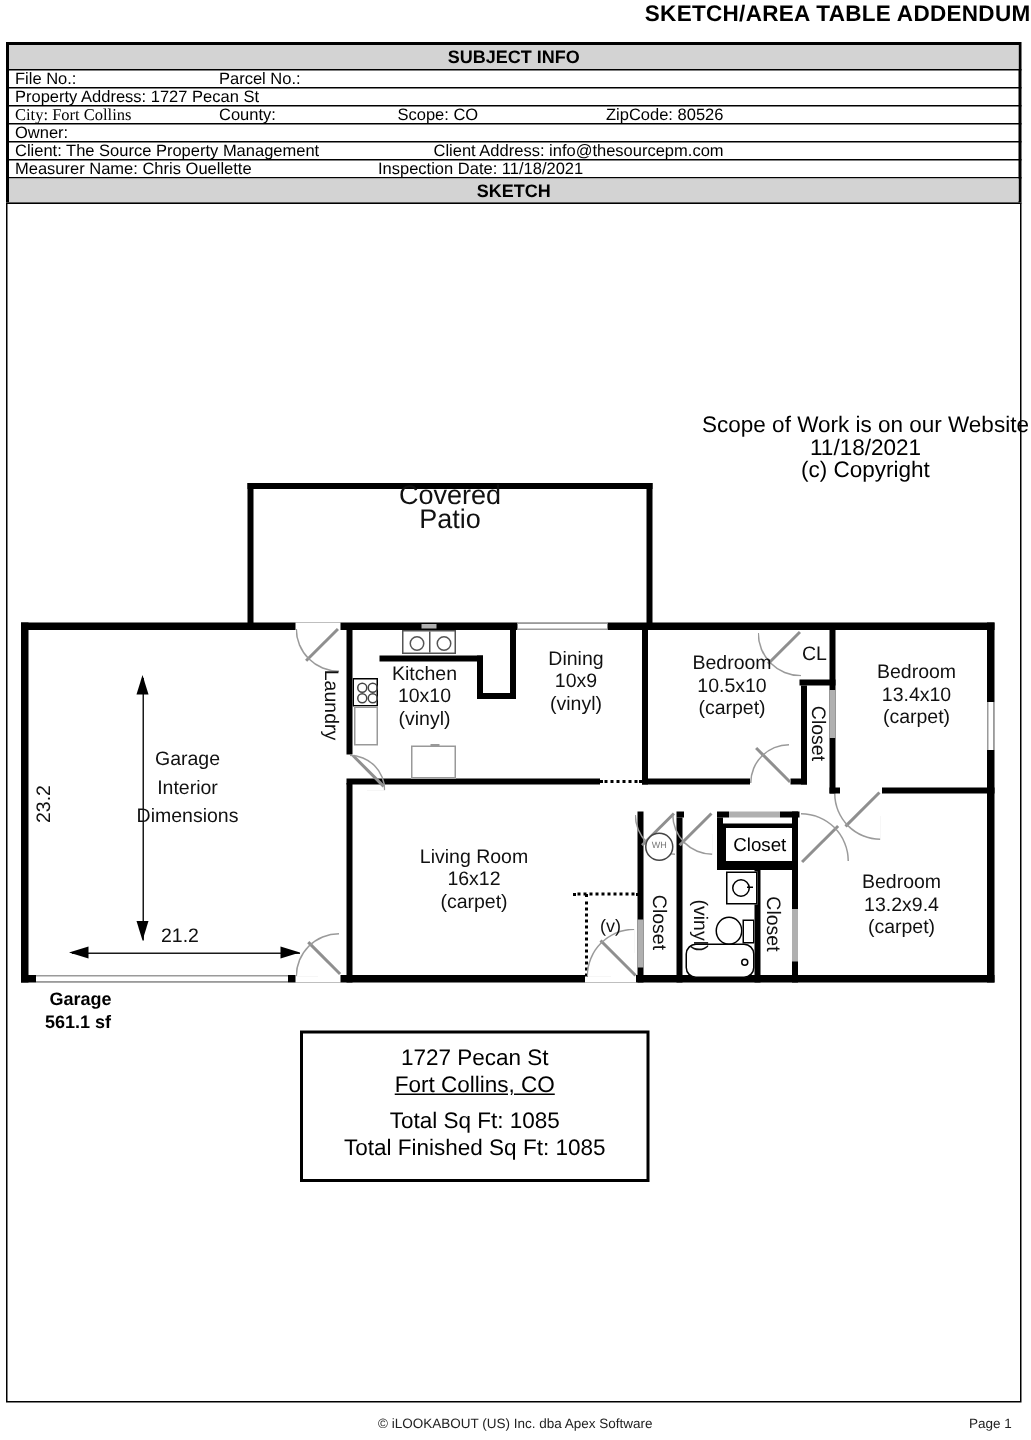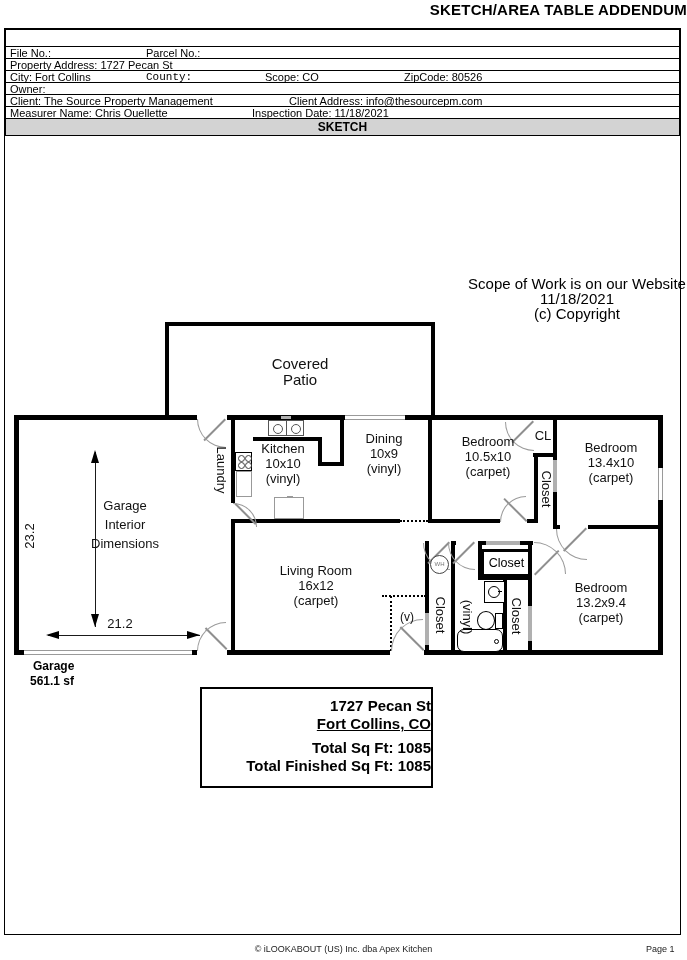--- a/index.html
+++ b/index.html
@@ -35,49 +35,50 @@
   .arc-tr{border-right:1px solid #9a9a9a;border-top:1px solid #9a9a9a;border-top-right-radius:100%;}
   .doth{position:absolute;border-top:2px dotted #000;}
   .dotv{position:absolute;border-left:2px dotted #000;}
   .fix{position:absolute;box-sizing:border-box;border:1px solid #555;background:#fff;}
   .tri{position:absolute;width:0;height:0;}
   .dimline{position:absolute;background:#1a1a1a;}
   .scope{position:absolute;left:456px;top:276px;width:242px;text-align:center;
          font-size:15px;line-height:15px;}
   .sumbox{position:absolute;left:200px;top:687px;width:233px;height:101px;
           border:2px solid #000;box-sizing:border-box;text-align:center;}
-  .sumbox div{font-weight:bold;font-size:15px;line-height:18px;text-align:right;}
+  .sumbox div{font-weight:normal;font-size:15px;line-height:18px;}
   .garlbl{position:absolute;font-weight:bold;font-size:12px;line-height:15px;}
   .foot{position:absolute;top:944px;font-size:9px;color:#222;}
   .clbox{position:absolute;left:481px;top:549px;width:51px;height:28px;
          border:3px solid #000;box-sizing:border-box;text-align:center;
          font-size:12.5px;line-height:22px;}
   .whtxt{font-size:6px;color:#777;text-align:center;line-height:17px;}
 </style>
 </head>
 <body>
 
 <div class="page">
 
   <div class="title">SKETCH/AREA TABLE ADDENDUM</div>
 
   <div class="tableborder"></div>
+  <div class="banner" style="top:30px;">SUBJECT INFO</div>
   <div class="rowline" style="top:46px;"></div>
   <div class="rowline" style="top:58px;"></div>
   <div class="rowline" style="top:70px;"></div>
   <div class="rowline" style="top:82px;"></div>
   <div class="rowline" style="top:94px;"></div>
   <div class="rowline" style="top:106px;"></div>
   <div class="rowline" style="top:118px;"></div>
 
   <span class="cell" style="left:10px;top:47px;">File No.:</span>
   <span class="cell" style="left:146px;top:47px;">Parcel No.:</span>
   <span class="cell" style="left:10px;top:59px;">Property Address: 1727 Pecan St</span>
-  <span class="cell" style="left:10px;top:71px;">City: Fort Collins</span>
-  <span class="cell" style="left:146px;top:71px;font-family:Liberation Mono, monospace;">County:</span>
+  <span class="cell" style="left:10px;top:71px;font-family:Liberation Serif, serif;">City: Fort Collins</span>
+  <span class="cell" style="left:146px;top:71px;">County:</span>
   <span class="cell" style="left:265px;top:71px;">Scope: CO</span>
   <span class="cell" style="left:404px;top:71px;">ZipCode: 80526</span>
   <span class="cell" style="left:10px;top:83px;">Owner:</span>
   <span class="cell" style="left:10px;top:95px;text-align:right;">Client: The Source Property Management</span>
   <span class="cell" style="left:289px;top:95px;">Client Address: info@thesourcepm.com</span>
   <span class="cell" style="left:10px;top:107px;">Measurer Name: Chris Ouellette</span>
   <span class="cell" style="left:252px;top:107px;">Inspection Date: 11/18/2021</span>
 
   <div class="banner" style="top:119px;">SKETCH</div>
 
@@ -209,21 +210,21 @@
   <div class="dimline" style="left:95px;top:452px;width:1px;height:175px;"></div>
   <div class="tri" style="left:91px;top:450px;border-left:4px solid transparent;border-right:4px solid transparent;border-bottom:13px solid #000;"></div>
   <div class="tri" style="left:91px;top:614px;border-left:4px solid transparent;border-right:4px solid transparent;border-top:13px solid #000;"></div>
   <div class="vlblccw" style="left:29px;top:536px;">23.2</div>
 
   <div class="dimline" style="left:48px;top:635px;width:152px;height:1px;"></div>
   <div class="tri" style="left:46px;top:631px;border-top:4px solid transparent;border-bottom:4px solid transparent;border-right:13px solid #000;"></div>
   <div class="tri" style="left:187px;top:631px;border-top:4px solid transparent;border-bottom:4px solid transparent;border-left:13px solid #000;"></div>
   <div class="lbl" style="left:95px;top:616px;width:50px;">21.2</div>
 
-  <div class="lbl" style="left:250px;top:356px;width:100px;font-size:15px;line-height:16px;">
+  <div class="lbl" style="left:250px;top:322px;width:100px;font-size:18px;line-height:16px;">
     <div>Covered</div>
     <div>Patio</div>
   </div>
 
   <div class="lbl" style="left:75px;top:496px;width:100px;line-height:19px;">
     <div>Garage</div>
     <div>Interior</div>
     <div>Dimensions</div>
   </div>
 
@@ -277,16 +278,16 @@
   <div class="garlbl" style="left:33px;top:659px;">Garage</div>
   <div class="garlbl" style="left:30px;top:674px;">561.1 sf</div>
 
   <div class="sumbox">
     <div style="margin-top:8px;">1727 Pecan St</div>
     <div style="text-decoration:underline;">Fort Collins, CO</div>
     <div style="margin-top:6px;">Total Sq Ft: 1085</div>
     <div>Total Finished Sq Ft: 1085</div>
   </div>
 
-  <div class="foot" style="left:0;width:100%;text-align:center;">© iLOOKABOUT (US) Inc. dba Apex Kitchen</div>
+  <div class="foot" style="left:0;width:100%;text-align:center;">© iLOOKABOUT (US) Inc. dba Apex Software</div>
   <div class="foot" style="left:646px;">Page 1</div>
 
 </div>
 
 </body></html>

